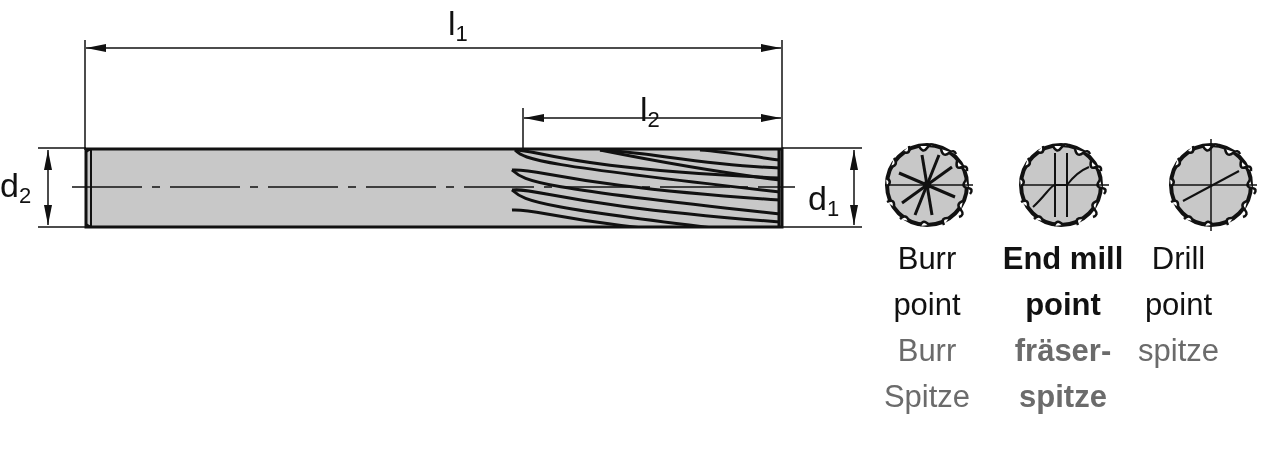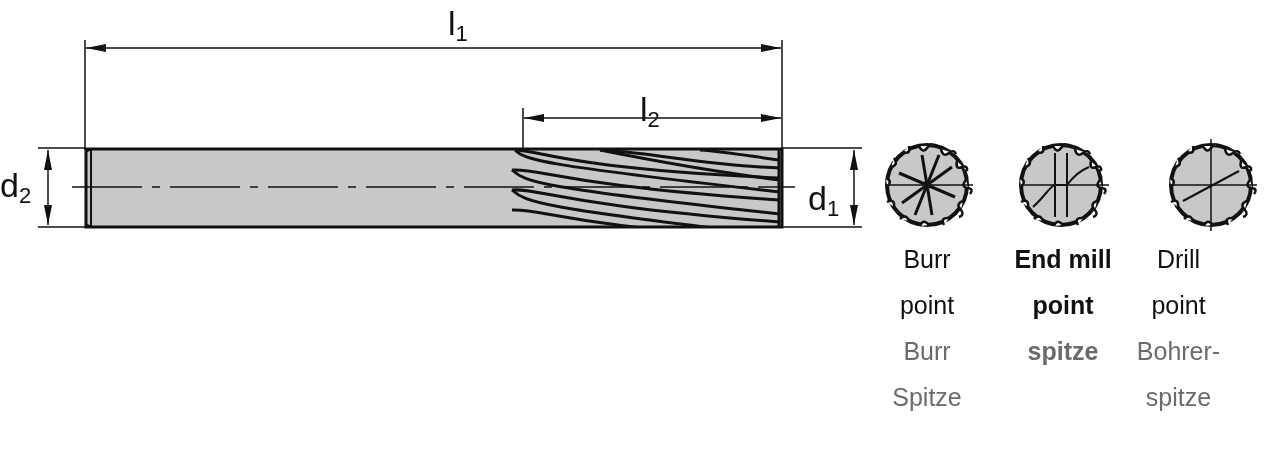--- a/index.html
+++ b/index.html
@@ -1,20 +1,20 @@
 <!DOCTYPE html>
 <html><head>
 <meta charset="utf-8">
 <style>
   html,body{margin:0;padding:0;background:#ffffff;}
   body{width:1279px;height:465px;position:relative;overflow:hidden;font-family:"Liberation Sans",sans-serif;}
   svg{position:absolute;left:0;top:0;}
   .dimlbl{position:absolute;font-size:34px;color:#111;line-height:1;}
   .dimlbl sub{font-size:22px;vertical-align:-6px;}
-  .cap{position:absolute;text-align:center;font-size:25px;line-height:46px;}
+  .cap{position:absolute;text-align:center;font-size:31px;line-height:46px;}
   .cap .en{color:#111;}
   .cap .de{color:#6b6b6b;}
 </style>
 </head>
 <body>
 
 <svg width="1279" height="465" viewBox="0 0 1279 465">
   <defs>
     <marker id="arr" viewBox="0 0 20 8" refX="20" refY="4" markerWidth="20" markerHeight="8" orient="auto-start-reverse" markerUnits="userSpaceOnUse">
       <path d="M0,0 L20,4 L0,8 Z" fill="#111"></path>
@@ -148,20 +148,20 @@
 
 <div class="cap" style="left:862px;top:236px;width:130px;">
   <div class="en">Burr</div>
   <div class="en">point</div>
   <div class="de">Burr</div>
   <div class="de">Spitze</div>
 </div>
 <div class="cap" style="left:988px;top:236px;width:150px;font-weight:bold;">
   <div class="en">End mill</div>
   <div class="en">point</div>
+  <div class="de">fräser-</div>
   <div class="de">spitze</div>
 </div>
 <div class="cap" style="left:1110px;top:236px;width:137px;">
   <div class="en">Drill</div>
   <div class="en">point</div>
-  <div class="de">Bohrer-</div>
   <div class="de">spitze</div>
 </div>
 
 </body></html>

